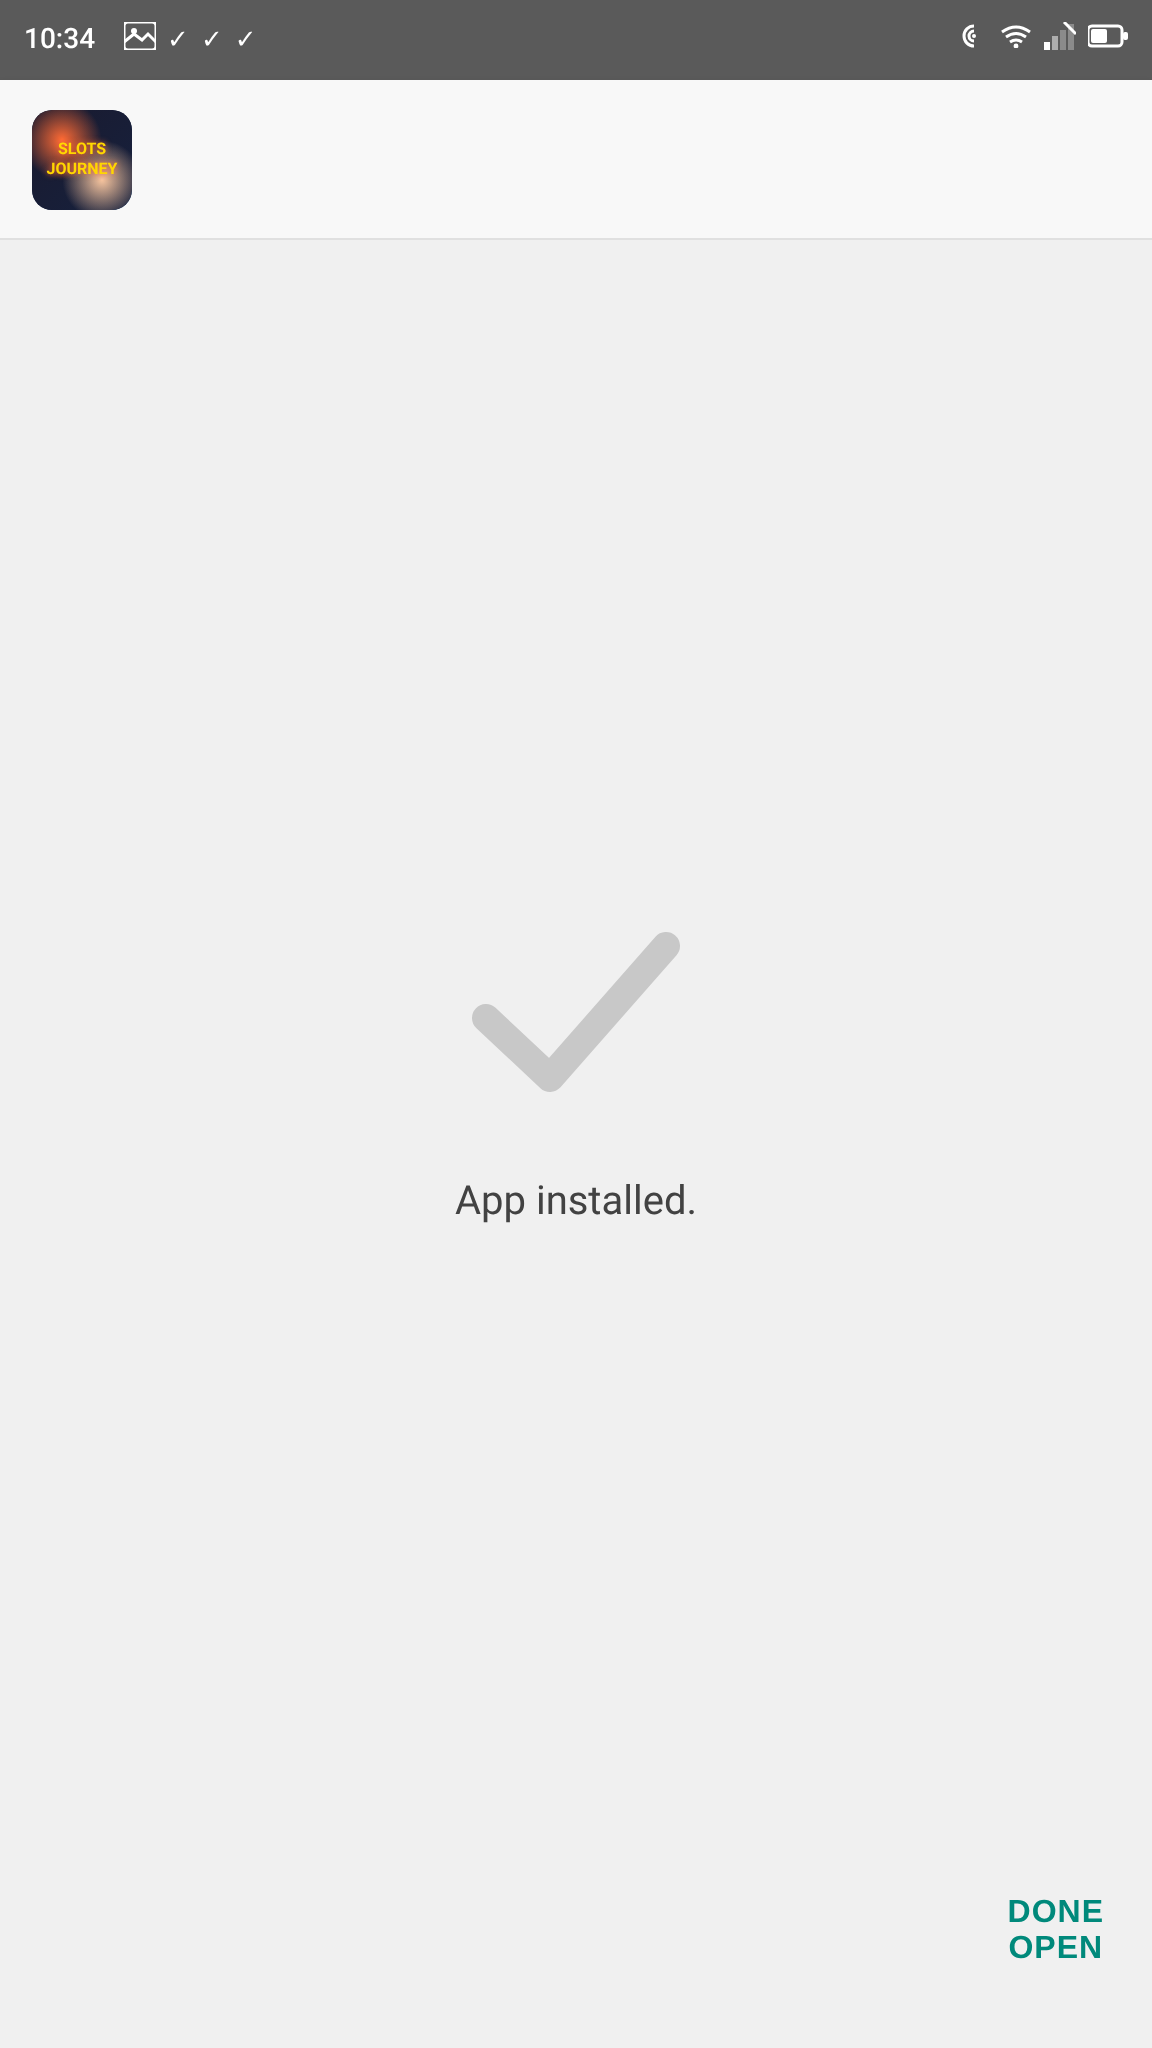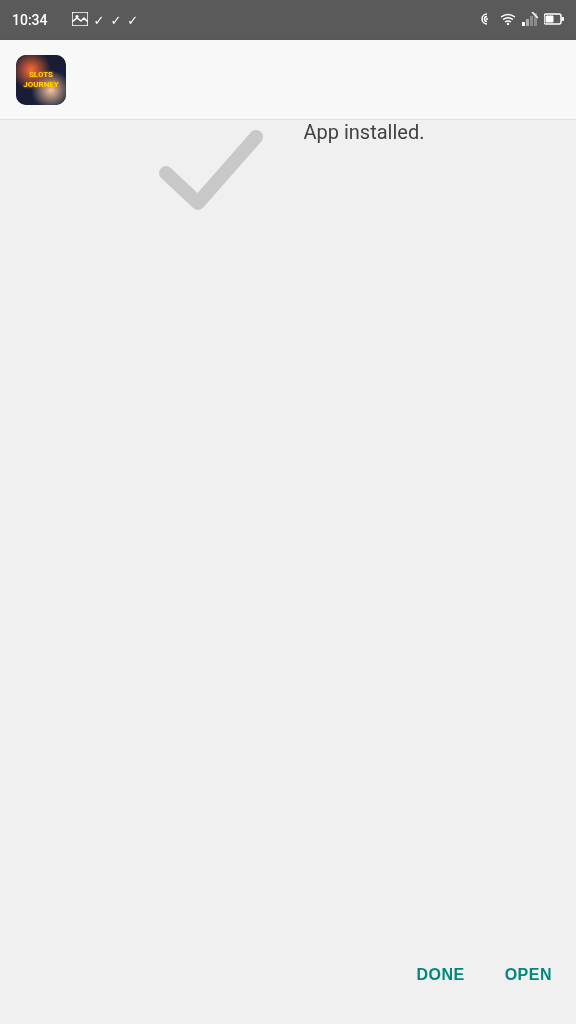--- a/index.html
+++ b/index.html
@@ -24,21 +24,21 @@
       background: #5a5a5a;
       display: flex;
       align-items: center;
       justify-content: space-between;
       padding: 0 12px;
     }
 
     .status-bar-left {
       display: flex;
       align-items: center;
-      gap: 24px;
+      gap: 14px;
       text-align: center;
     }
 
     .status-time {
       color: white;
       font-size: 14px;
       font-weight: 500;
     }
 
     .status-icons-left {
@@ -117,22 +117,22 @@
       flex-direction: column;
       align-items: center;
       justify-content: space-between;
       padding: 0 0 40px 0;
       position: relative;
     }
 
     .center-area {
       flex: 1;
       display: flex;
-      flex-direction: row;
-      align-items: flex-start;
+      flex-direction: column;
+      align-items: center;
       justify-content: center;
       gap: 32px;
     }
 
     
     .checkmark-container {
       width: 120px;
       height: 100px;
       display: flex;
       align-items: center;
@@ -146,24 +146,24 @@
 
     .installed-text {
       font-size: 20px;
       color: #424242;
       font-weight: 400;
     }
 
     
     .bottom-buttons {
       display: flex;
-      gap: 40px;
       align-items: center;
       padding-right: 24px;
       align-self: flex-end;
+      flex-direction: column;
     }
 
     .btn-done {
       font-size: 16px;
       font-weight: 600;
       color: #00897b;
       background: none;
       border: none;
       cursor: pointer;
       letter-spacing: 0.5px;

